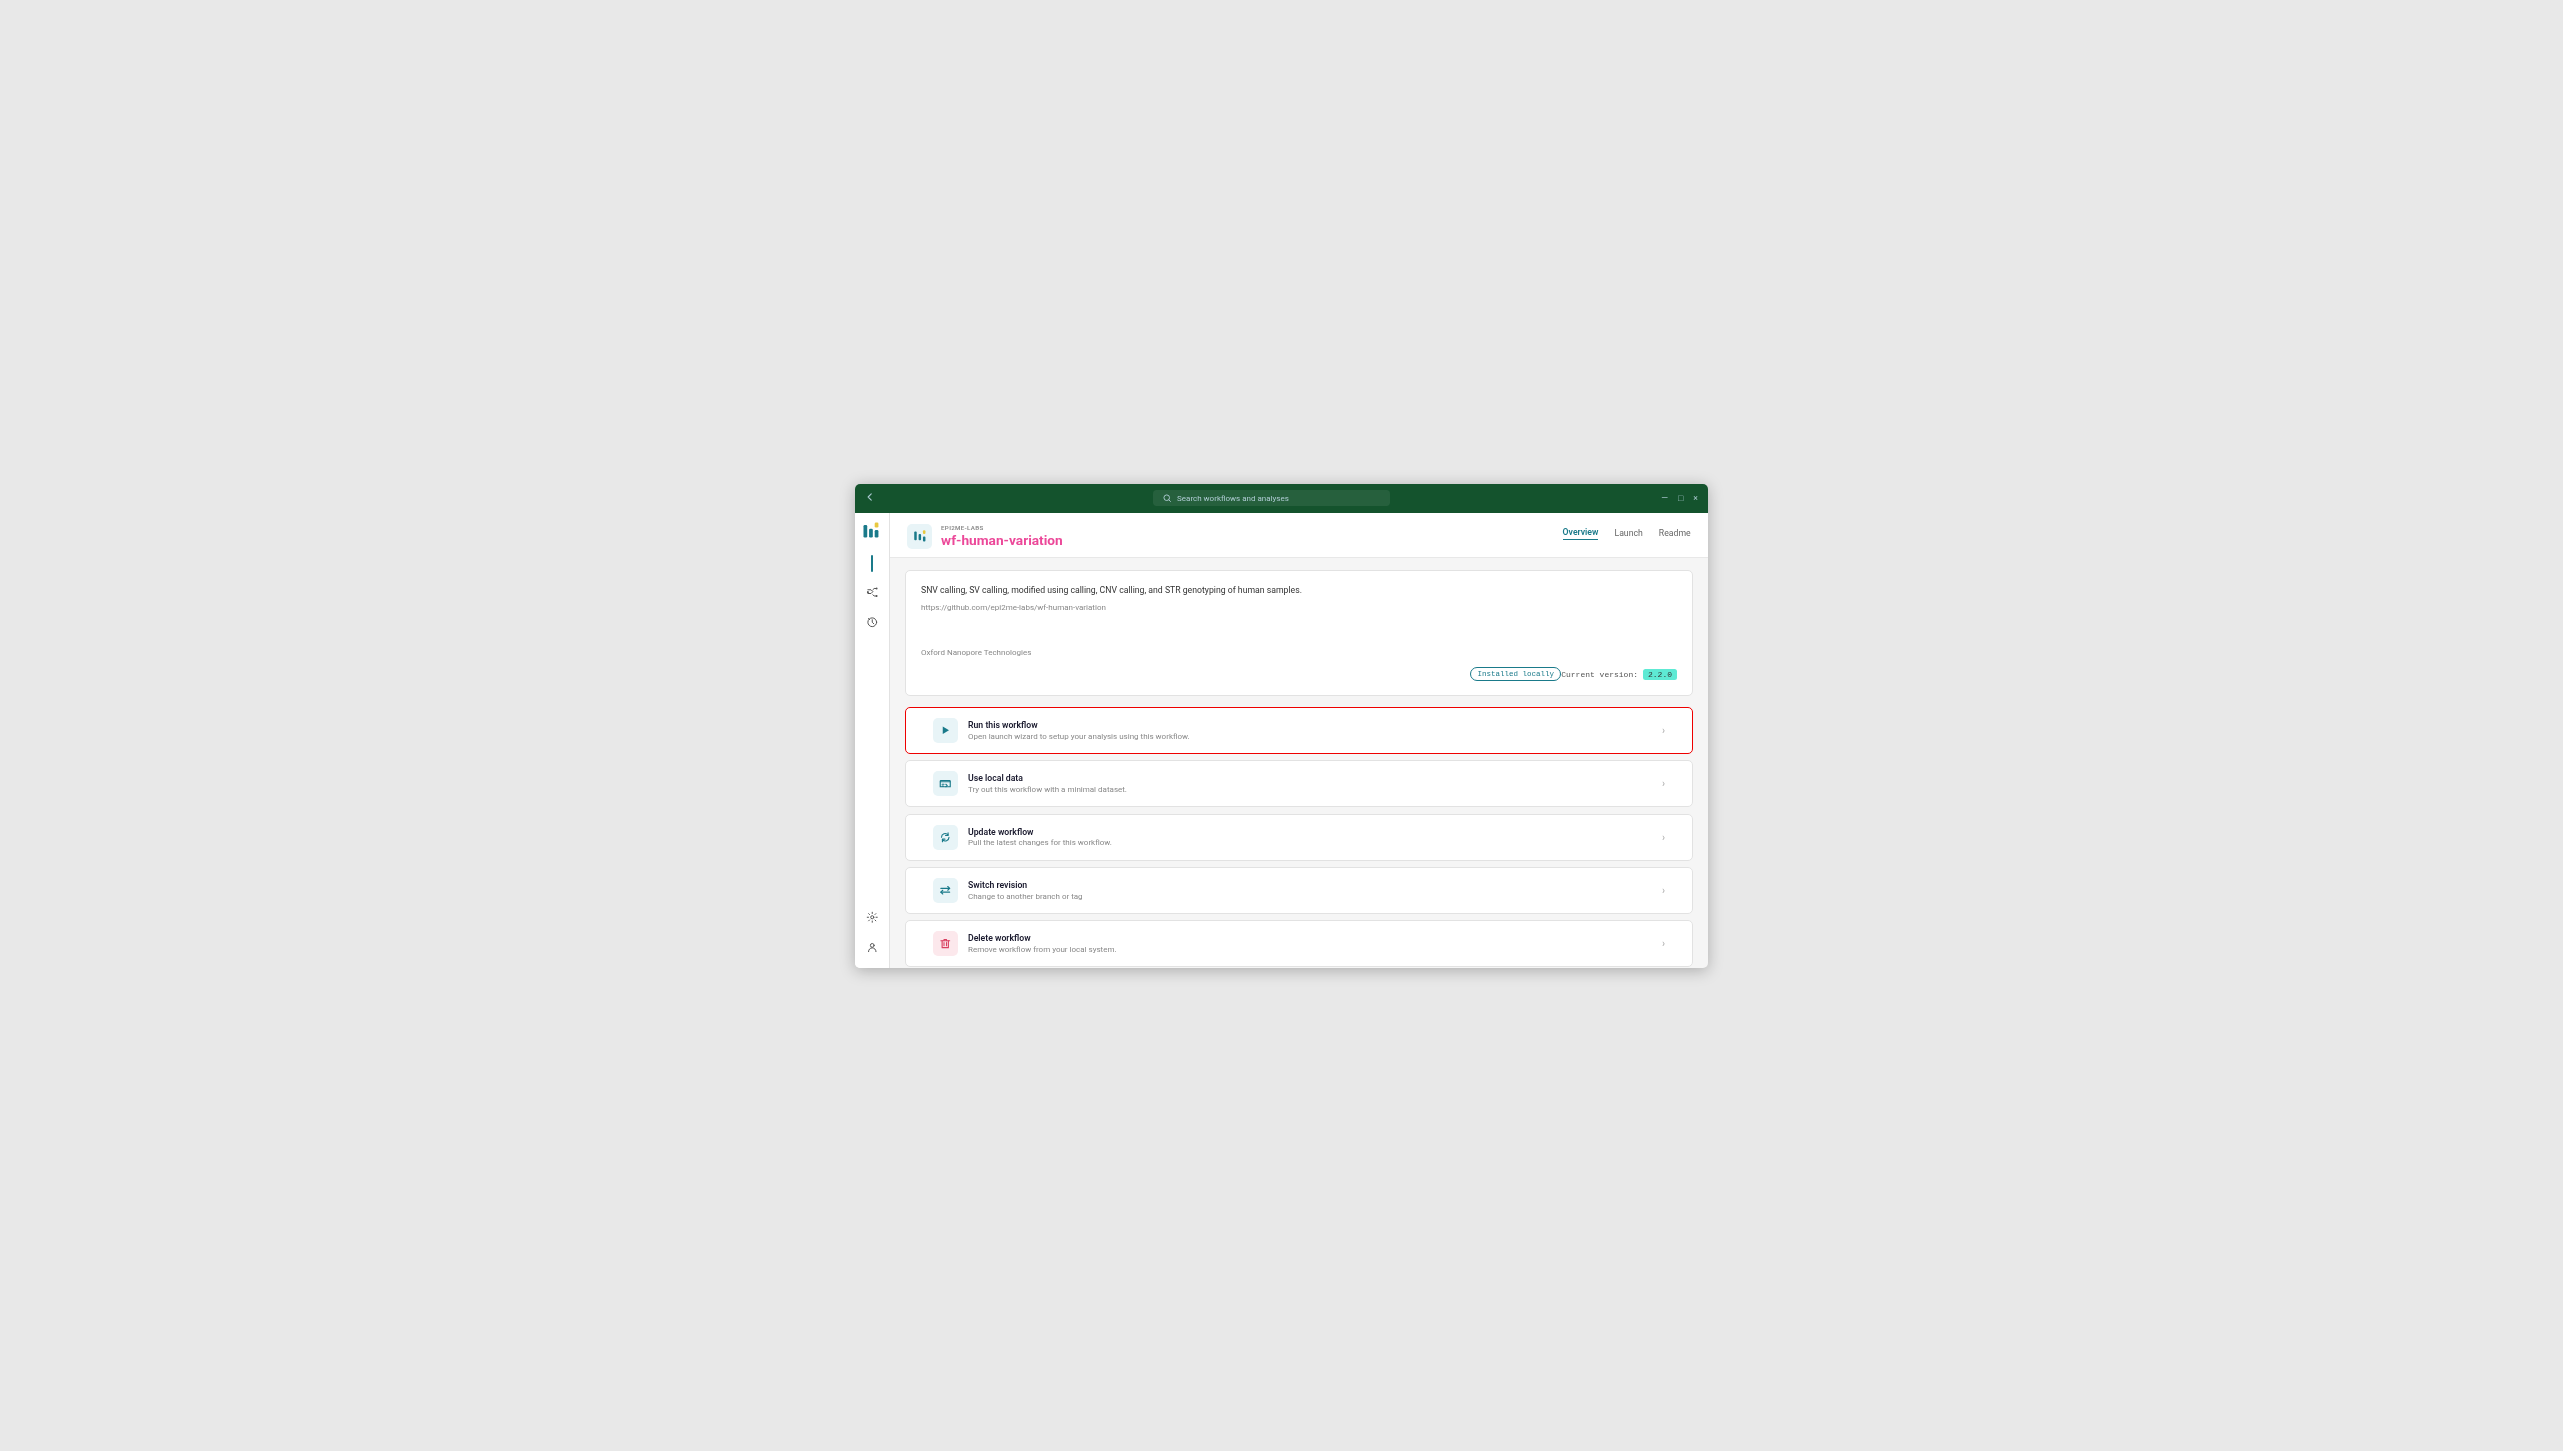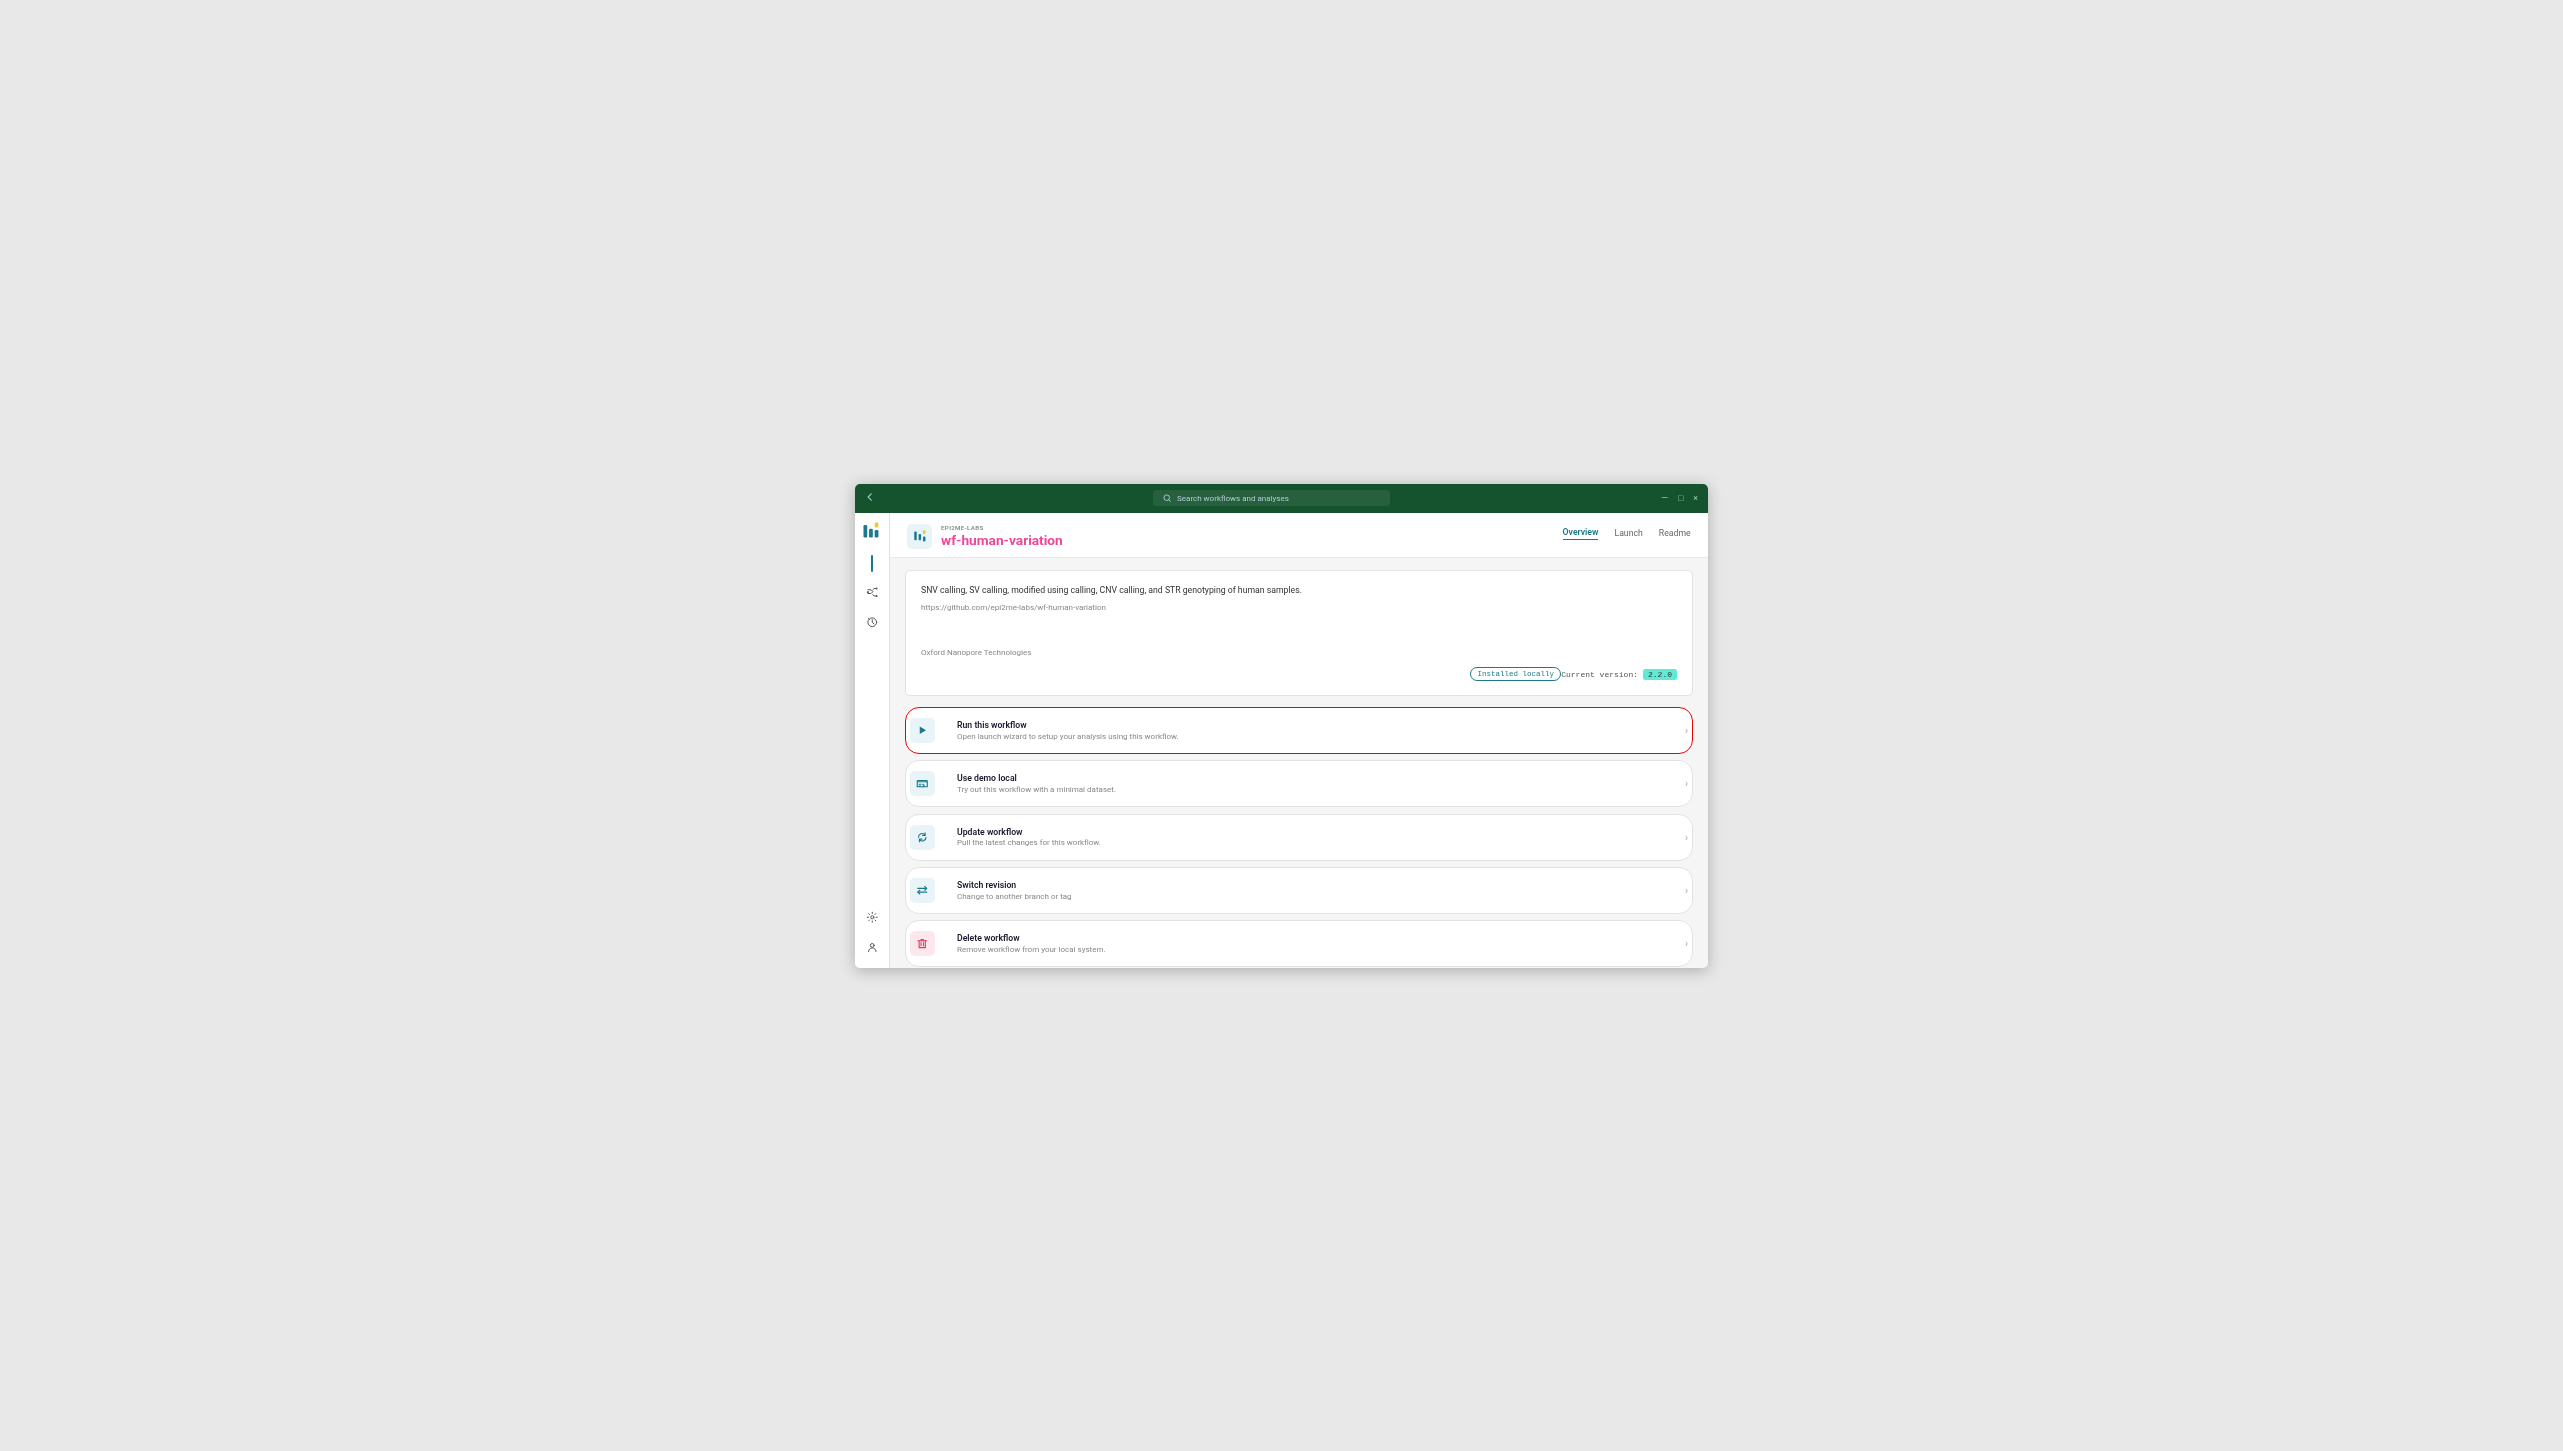--- a/index.html
+++ b/index.html
@@ -246,26 +246,26 @@
 
     
     .action-list {
       padding: 0 15px;
       display: flex;
       flex-direction: column;
       gap: 6.2px;
     }
     .action-item {
       background: #fff;
-      border-radius: 14px;
+      border-radius: 5px;
       border: 0.6px solid #e2e2e2;
-      padding: 10px 4px;
-      display: flex;
-      align-items: center;
-      gap: 22px;
+      padding: 10px 27px;
+      display: flex;
+      align-items: center;
+      gap: 10px;
       cursor: pointer;
       position: relative;
       transition: background 0.15s;
     }
     .action-item.highlighted {
       border: 1.6px solid #e00;
       background: #fff;
     }
     .action-icon {
       width: 25px;
@@ -441,21 +441,21 @@
         <div class="action-item">
           <div class="action-icon blue">
             <svg viewBox="0 0 20 20" fill="none" stroke="#1a7a8a" stroke-width="1.8" stroke-linecap="round">
               <polyline points="2,6 2,14 18,14 18,6"></polyline>
               <path d="M5 10h3M5 13h2"></path>
               <rect x="2" y="4" width="16" height="2" rx="1"></rect>
               <path d="M11 10l2 2-2 2"></path>
             </svg>
           </div>
           <div class="action-text">
-            <div class="action-title">Use demo local</div>
+            <div class="action-title">Use local data</div>
             <div class="action-desc">Try out this workflow with a minimal dataset.</div>
           </div>
           <span class="action-chevron">›</span>
         </div>
 
         <div class="action-item">
           <div class="action-icon blue">
             <svg viewBox="0 0 20 20" fill="none" stroke="#1a7a8a" stroke-width="1.8" stroke-linecap="round" stroke-linejoin="round">
               <path d="M4 10a6 6 0 0 1 10.5-3.9"></path>
               <path d="M16 10a6 6 0 0 1-10.5 3.9"></path>

